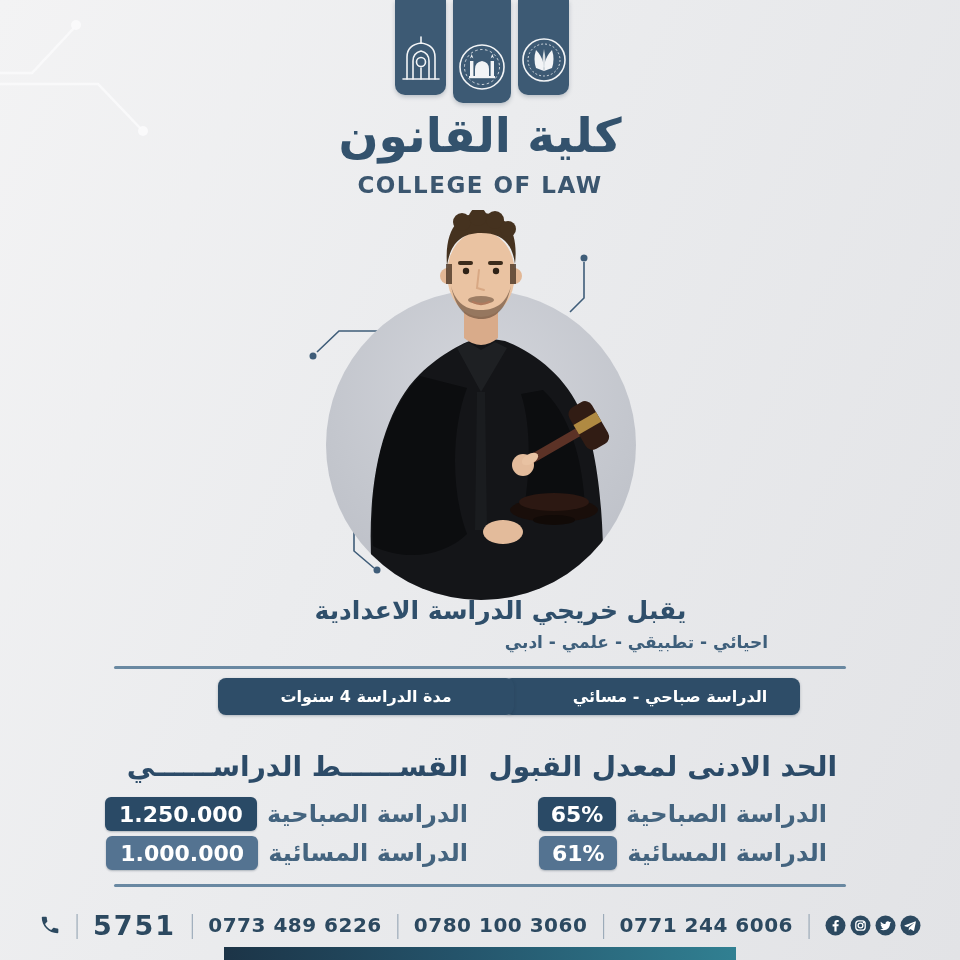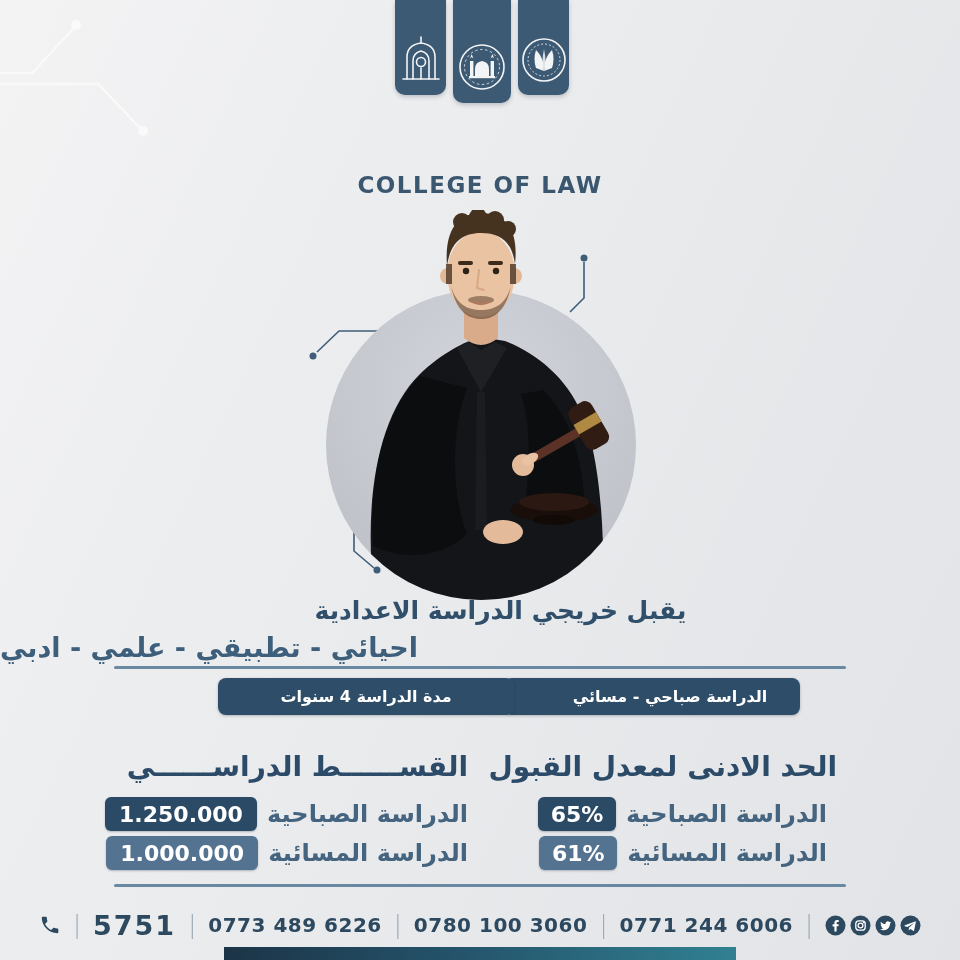--- a/index.html
+++ b/index.html
@@ -26,22 +26,22 @@
 
   
   .photo-circle { position:absolute; left:326px; top:290px; width:310px; height:310px;
                   border-radius:50%;
                   background: radial-gradient(circle at 50% 32%, #d3d5db 0%, #c3c6cd 60%, #b9bcc4 100%); }
   .man-svg { position:absolute; left:317px; top:210px; }
 
   
   .intro-1 { position:absolute; top:596px; left:0; width:960px; text-align:center;
              font-size:25px; font-weight:bold; color:#2f4f6b; direction:rtl;padding-left:41px; }
-  .intro-2 { position:absolute; top:632px; left:0; width:768px; text-align:left;
-             font-size:27px; font-weight:600; color:#3e5f7b; direction:rtl; }
+  .intro-2 { position:absolute; top:632px; left:0; width:768px; text-align:right;
+             font-size:17px; font-weight:600; color:#3e5f7b; direction:rtl; }
 
   .divider { position:absolute; left:114px; width:732px; height:3px; background:#5b7d99;
              border-radius:2px; opacity:.9; }
   .divider-1 { top:666px; }
   .divider-2 { top:884px; }
 
   .pill { position:absolute; top:678px; height:37px; width:296px; background:#2e4d68;
           border-radius:8px; display:flex; align-items:center; justify-content:center;
           color:#fff; font-size:16px; font-weight:600; direction:rtl;
           box-shadow:0 1px 3px rgba(30,50,70,.3); }
@@ -136,20 +136,21 @@
       <circle cx="23" cy="23" r="21" stroke="#f2f4f6" stroke-width="1.6" fill="none"></circle>
       <circle cx="23" cy="23" r="16" stroke="#f2f4f6" stroke-width="0.8" fill="none" stroke-dasharray="2 2"></circle>
       <g fill="#f2f4f6">
         <path d="M23,34 L15,31 Q12,22 15,13 Q20,18 22,25 Z"></path>
         <path d="M23,34 L31,31 Q34,22 31,13 Q26,18 24,25 Z"></path>
         <path d="M23,33 Q20,26 23,12 Q26,26 23,33 Z" opacity="0.85"></path>
       </g>
     </svg>
   </div>
 
+  <div class="title-ar">كلية القانون</div>
   <div class="title-en">COLLEGE OF LAW</div>
 
   <div class="photo-circle"></div>
   <svg class="man-svg" width="330" height="392" viewBox="0 0 330 392">
     <defs>
       <clipPath id="circClip">
           <circle cx="164" cy="235" r="155"></circle>
         </clipPath>
     </defs>
 

